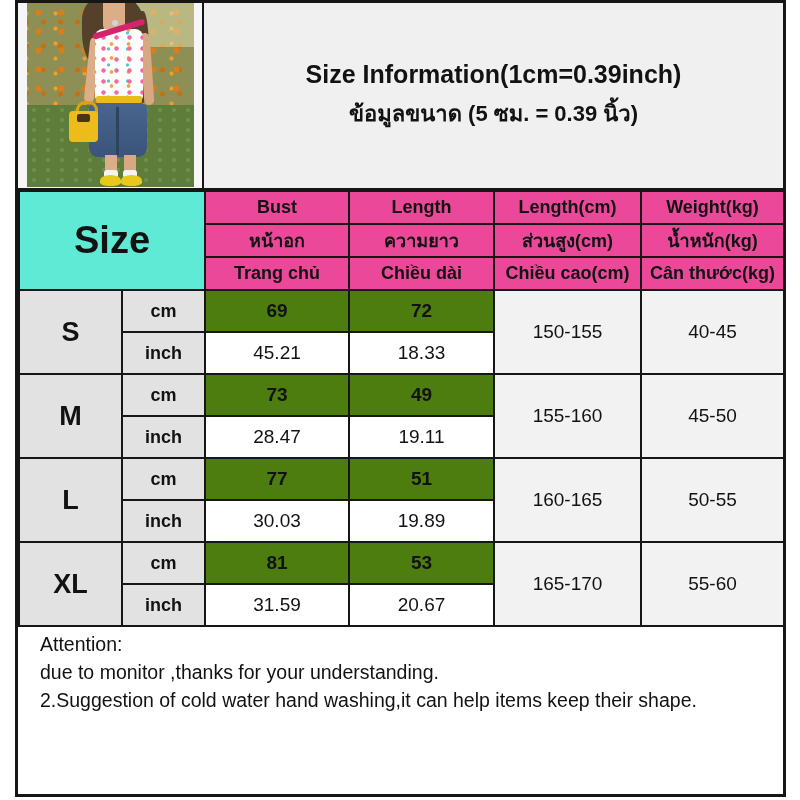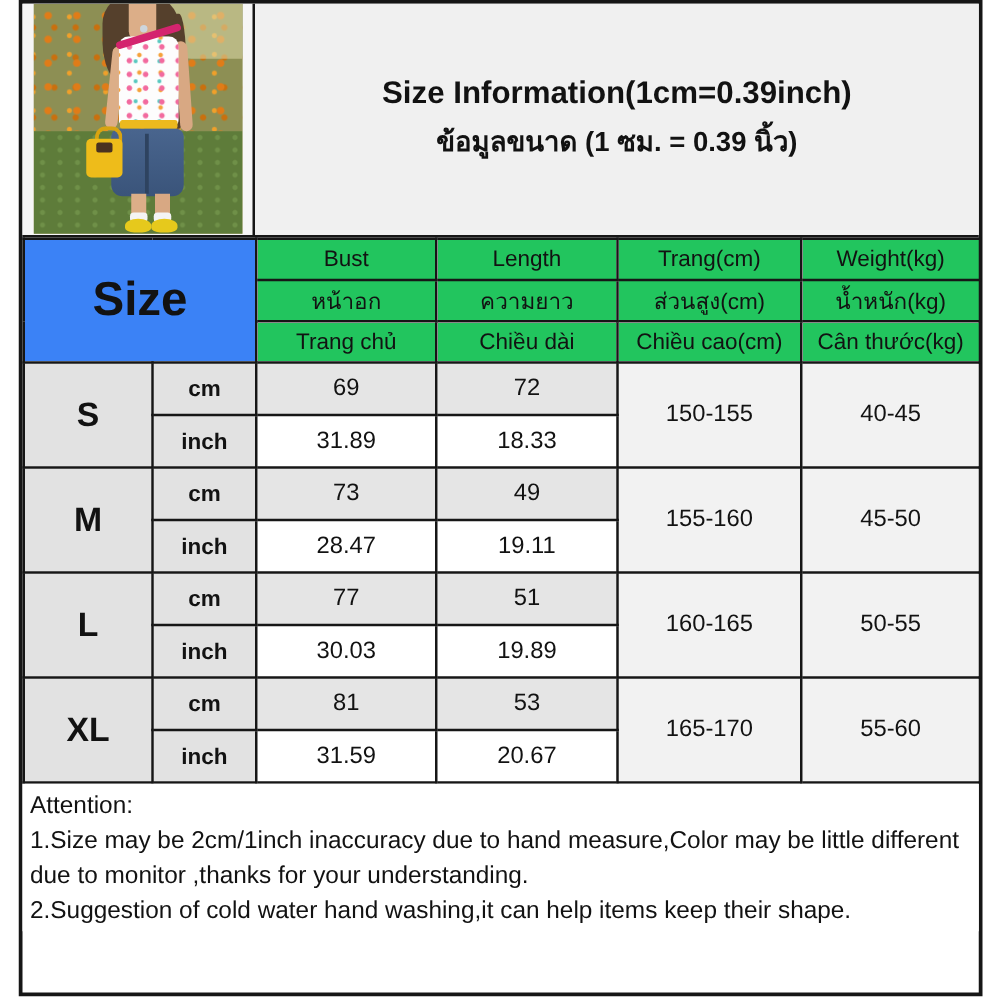--- a/index.html
+++ b/index.html
@@ -74,30 +74,30 @@
   .shoe-right{left:94px;top:172px;width:21px;height:11px;background:#e6c91c;border-radius:50% 50% 35% 35%;}
   .bag-handle{left:49px;top:98px;width:16px;height:15px;border:3px solid #d9a410;border-bottom:none;border-radius:9px 9px 0 0;background:rgba(0,0,0,0);}
   .bag{left:42px;top:108px;width:29px;height:31px;background:#eebc1a;border-radius:4px;}
   .bag-item{left:50px;top:111px;width:13px;height:8px;background:#4a3220;border-radius:2px;}
   
   table.size-table{border-collapse:collapse;table-layout:fixed;width:765px;}
   .size-table th,.size-table td{
     border:2px solid #161616;text-align:center;vertical-align:middle;
     padding:0;overflow:hidden;white-space:nowrap;
   }
-  .size-table th{height:31px;font-size:18px;font-weight:normal;background:#22c55e;}
+  .size-table th{height:31px;font-size:18px;font-weight:bold;background:#ec4899;}
   .size-table td{height:40px;font-size:19px;}
   td.size-name{background:#e2e2e2;font-size:27px;font-weight:bold;}
-  th.size-corner{background:#3b82f6;font-size:38px;font-weight:bold;}
+  th.size-corner{background:#5eead4;font-size:38px;font-weight:bold;}
   td.unit{background:#e2e2e2;font-size:18px;font-weight:bold;}
-  td.cm-val{background:#e5e5e5;font-weight:normal;}
+  td.cm-val{background:#4d7c0f;font-weight:bold;}
   td.in-val{background:#ffffff;font-weight:normal;}
   td.range{background:#f2f2f2;font-weight:normal;}
   
-  .attention{padding:3px 6px;font-size:19.5px;line-height:28px;background:#ffffff;}
+  .attention{padding:3px 22px;font-size:19.5px;line-height:28px;background:#ffffff;}
   .attention div{white-space:nowrap;}
 </style>
 </head>
 <body>
 
 <div class="sheet">
 
   <div class="top-row">
     <div class="photo-cell">
       <div class="photo">
@@ -121,39 +121,39 @@
         <div class="sock-right"></div>
         <div class="shoe-left"></div>
         <div class="shoe-right"></div>
         <div class="bag-handle"></div>
         <div class="bag"></div>
         <div class="bag-item"></div>
       </div>
     </div>
     <div class="title-cell">
       <div class="title-l1">Size Information(1cm=0.39inch)</div>
-      <div class="title-l2">ข้อมูลขนาด (1 ซม. = 0.39 นิ้ว)</div>
+      <div class="title-l2">ข้อมูลขนาด (5 ซม. = 0.39 นิ้ว)</div>
     </div>
   </div>
 
   <table class="size-table">
     <colgroup>
       <col style="width:103px">
         <col style="width:83px">
         <col style="width:144px">
       <col style="width:145px">
         <col style="width:147px">
         <col style="width:143px">
     </colgroup>
     <tbody>
       <tr>
         <th class="size-corner" colspan="2" rowspan="3">Size</th>
         <th>Bust</th>
         <th>Length</th>
-        <th>Trang(cm)</th>
+        <th>Length(cm)</th>
         <th>Weight(kg)</th>
       </tr>
       <tr>
         <th>หน้าอก</th>
         <th>ความยาว</th>
         <th>ส่วนสูง(cm)</th>
         <th>น้ำหนัก(kg)</th>
       </tr>
       <tr>
         <th>Trang chủ</th>
@@ -165,21 +165,21 @@
       <tr>
         <td class="size-name" rowspan="2">S</td>
         <td class="unit">cm</td>
         <td class="cm-val">69</td>
         <td class="cm-val">72</td>
         <td class="range" rowspan="2">150-155</td>
         <td class="range" rowspan="2">40-45</td>
       </tr>
       <tr>
         <td class="unit">inch</td>
-        <td class="in-val">31.89</td>
+        <td class="in-val">45.21</td>
         <td class="in-val">18.33</td>
       </tr>
 
       <tr>
         <td class="size-name" rowspan="2">M</td>
         <td class="unit">cm</td>
         <td class="cm-val">73</td>
         <td class="cm-val">49</td>
         <td class="range" rowspan="2">155-160</td>
         <td class="range" rowspan="2">45-50</td>
@@ -215,18 +215,17 @@
       <tr>
         <td class="unit">inch</td>
         <td class="in-val">31.59</td>
         <td class="in-val">20.67</td>
       </tr>
     </tbody>
   </table>
 
   <div class="attention">
     <div>Attention:</div>
-    <div>1.Size may be 2cm/1inch inaccuracy due to hand measure,Color may be little different</div>
     <div>due to monitor ,thanks for your understanding.</div>
     <div>2.Suggestion of cold water hand washing,it can help items keep their shape.</div>
   </div>
 
 </div>
 
 </body></html>

